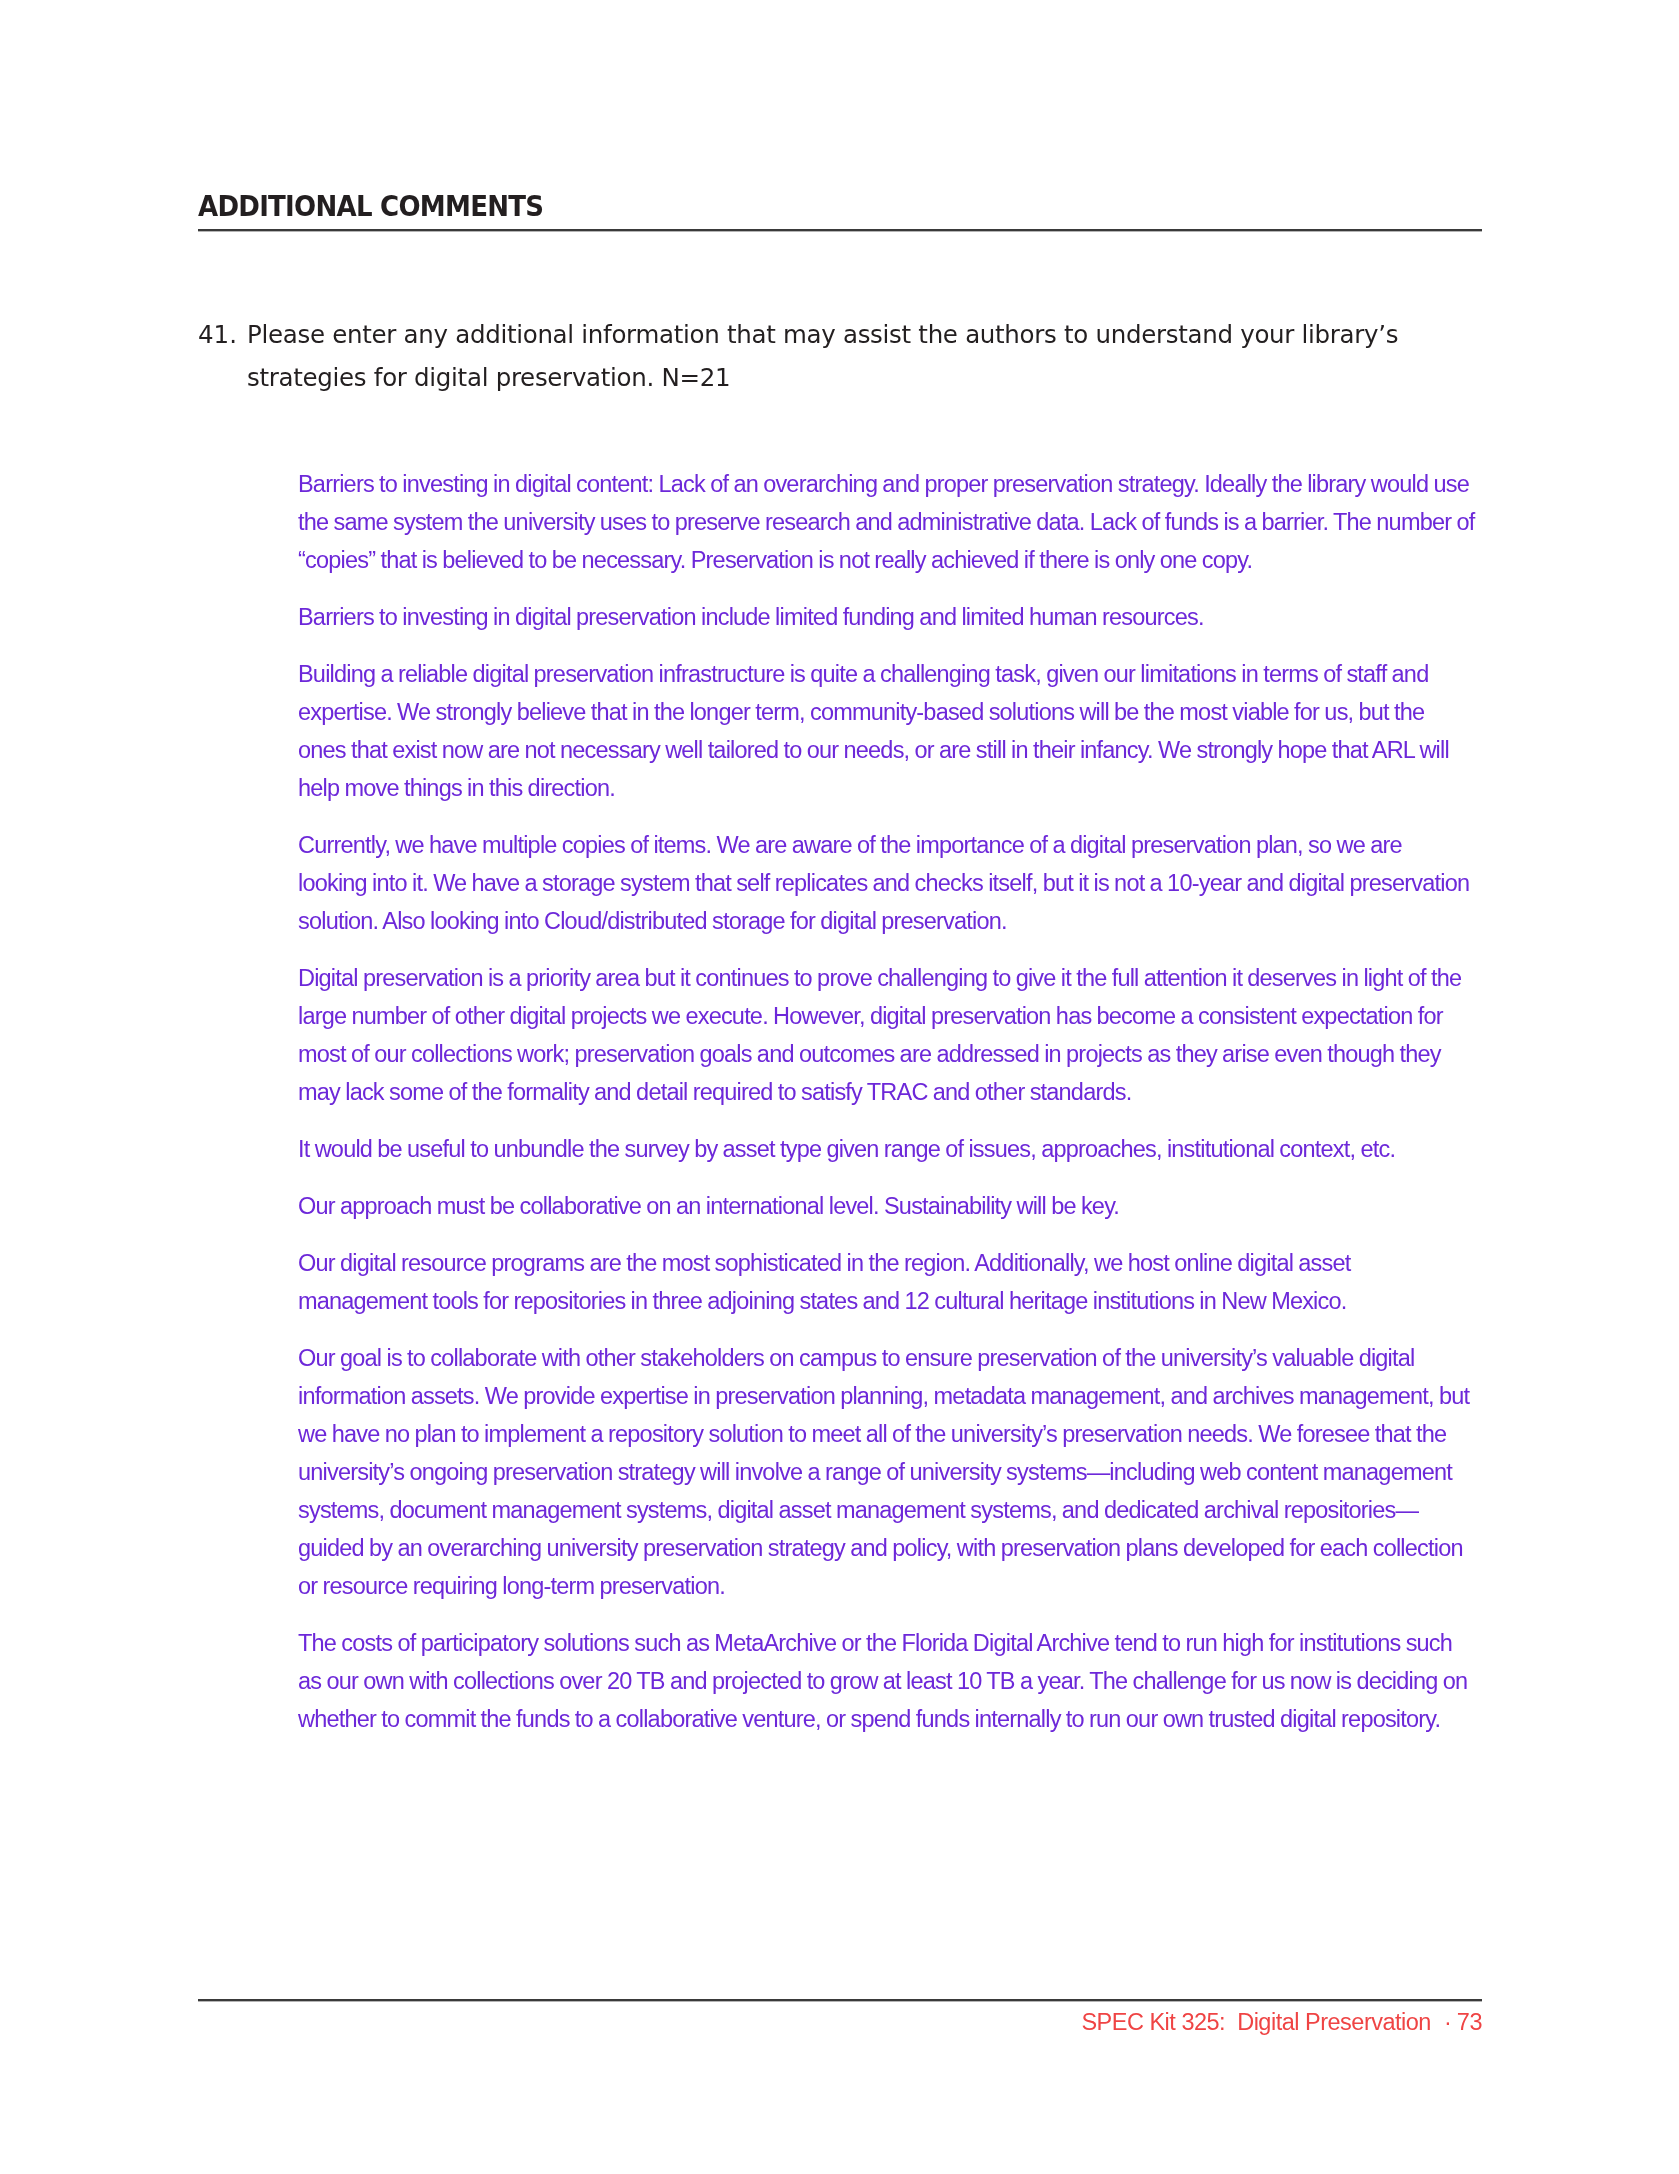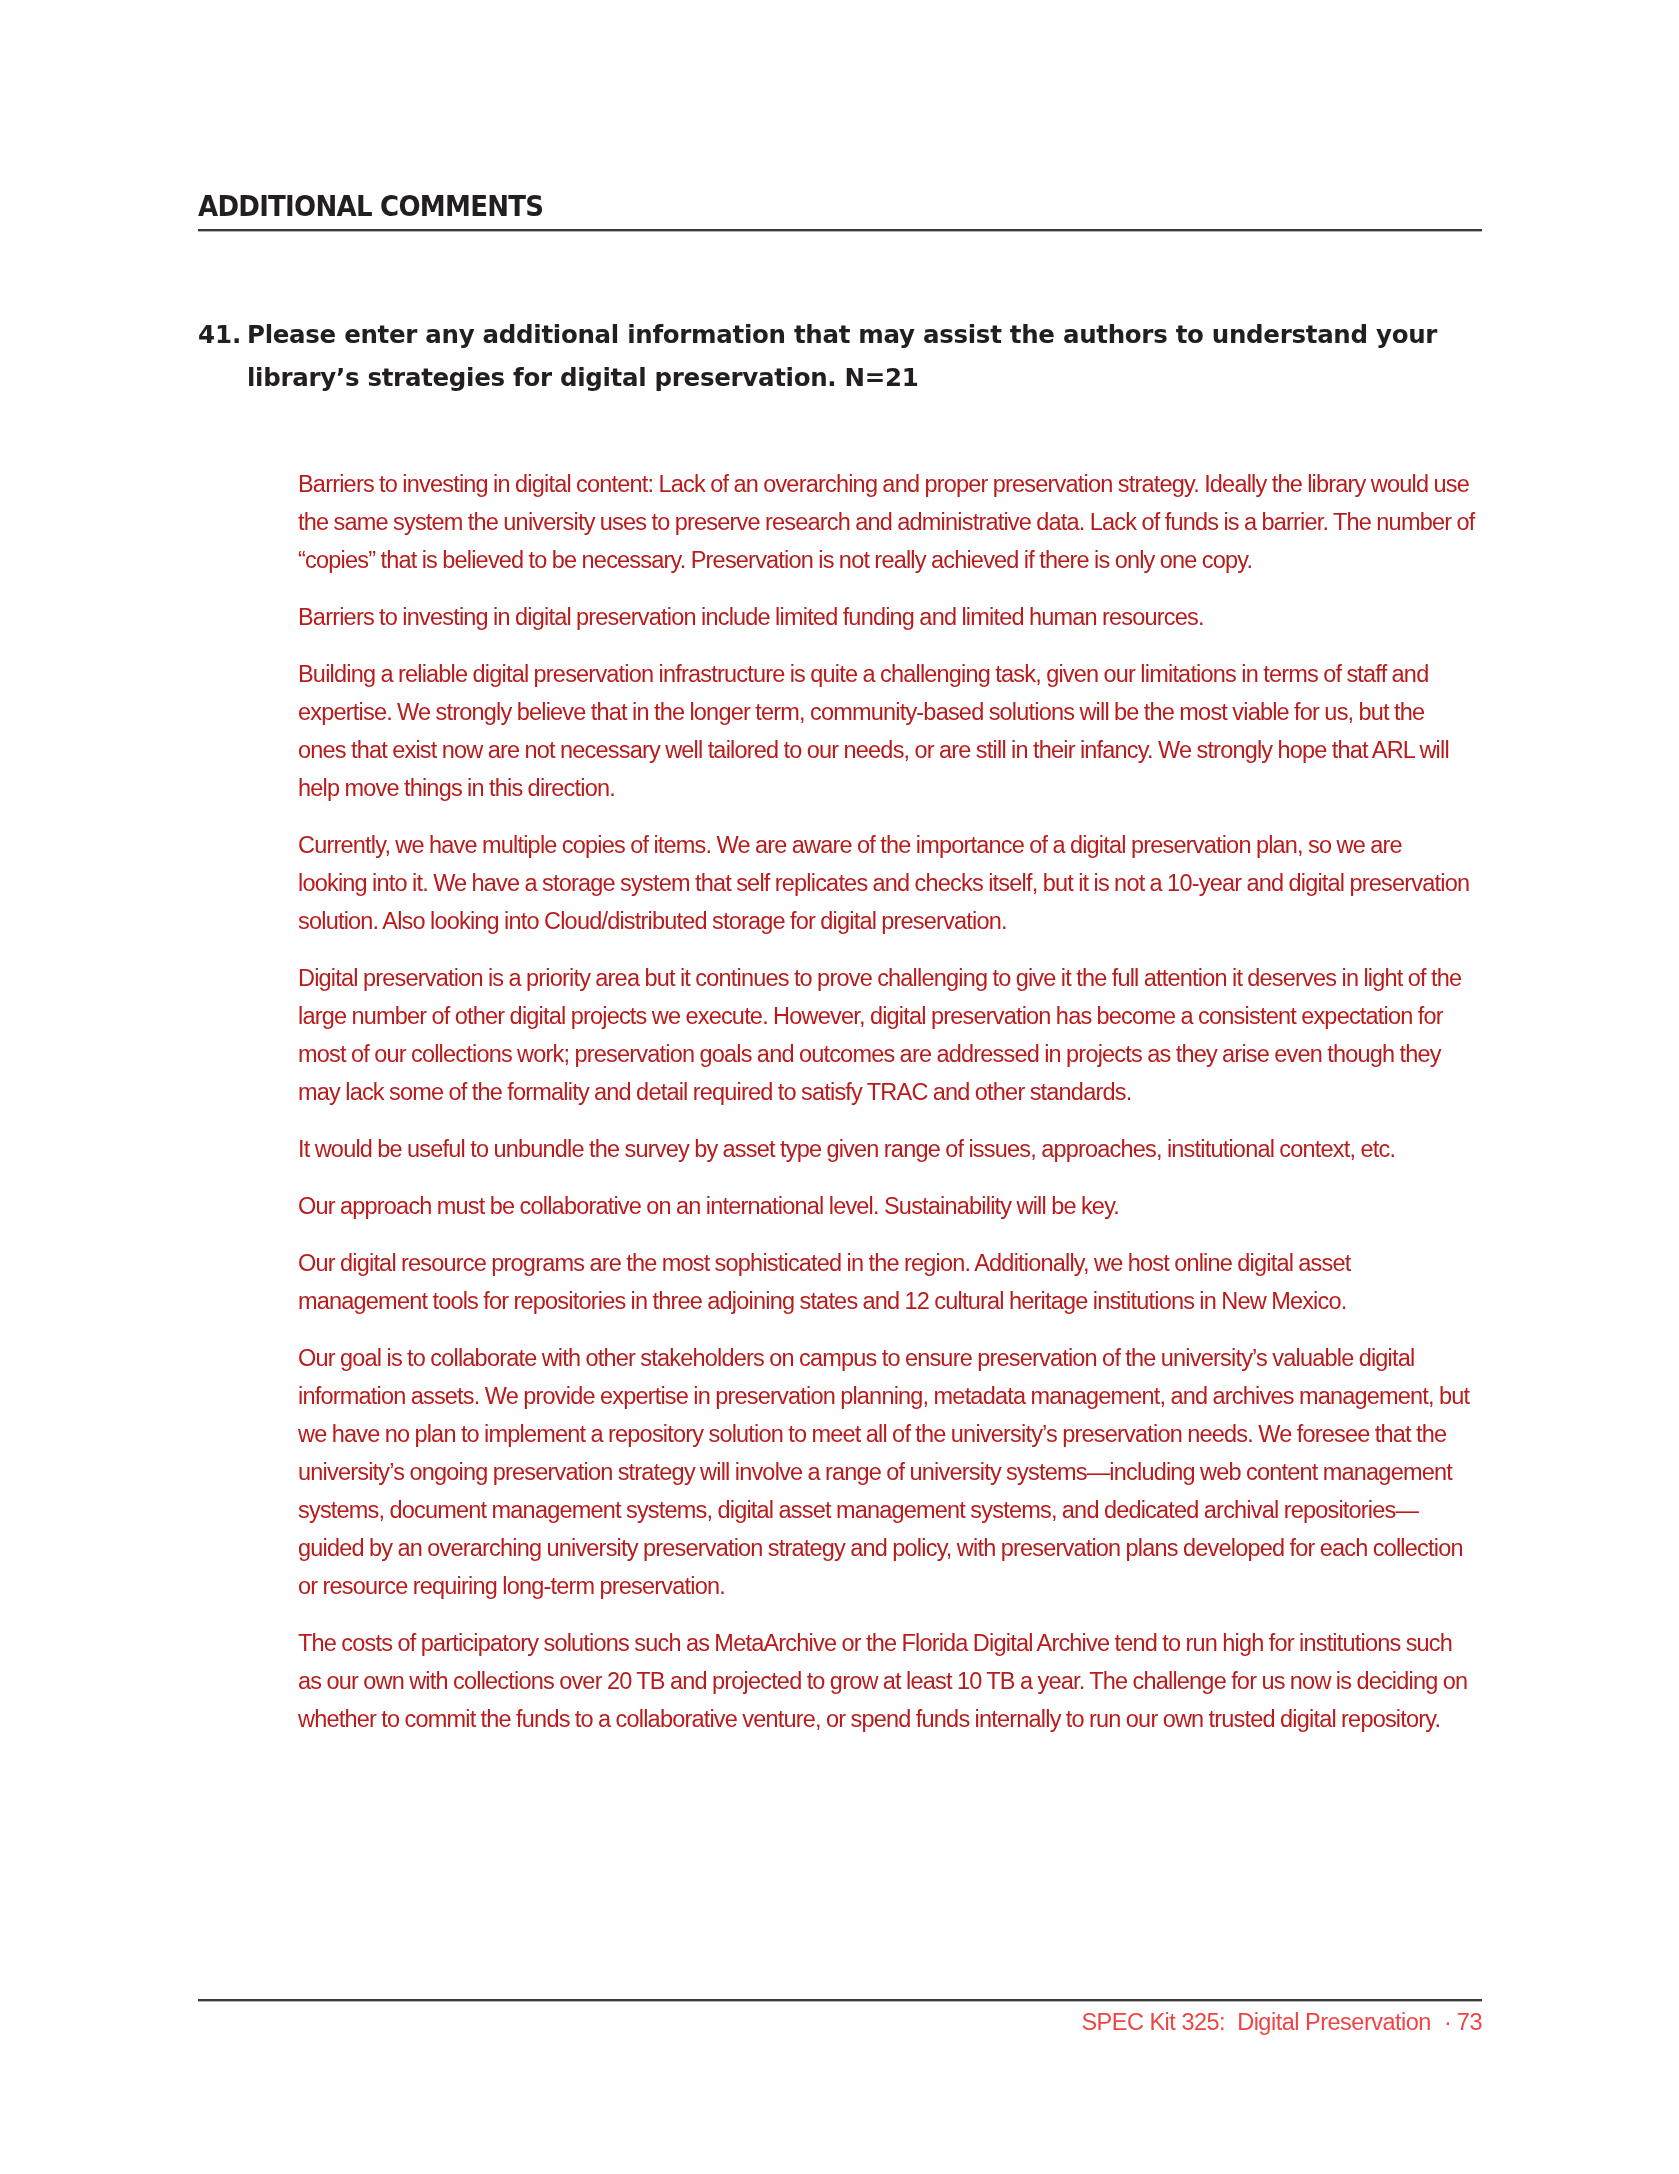--- a/index.html
+++ b/index.html
@@ -48,42 +48,41 @@
     .question {
       position: absolute;
       left: 198px;
       top: 313px;
       width: 1284px;
       font-family: "DejaVu Sans", "Liberation Sans", sans-serif;
       font-size: 24.5px;
       line-height: 43px;
       color: #231f20;
       display: flex;
-      font-weight: bold;
     }
     .question-number {
       width: 49px;
       flex: 0 0 49px;
     }
     .question-text {
       flex: 1;
       letter-spacing: -0.3px;
     }
     .responses {
       position: absolute;
       left: 298px;
       top: 465px;
       width: 1177px;
     }
     .response {
       margin: 0 0 19px 0;
       font-family: "Liberation Sans", "DejaVu Sans", sans-serif;
       font-size: 23.5px;
       line-height: 38px;
-      color: #b91c1c;
+      color: #6d28d9;
       letter-spacing: -0.8px;
       word-spacing: -0.5px;
       transform-origin: left top;
     }
     .footer-rule {
       position: absolute;
       left: 198px;
       top: 1999px;
       width: 1284px;
       height: 1.9px;

